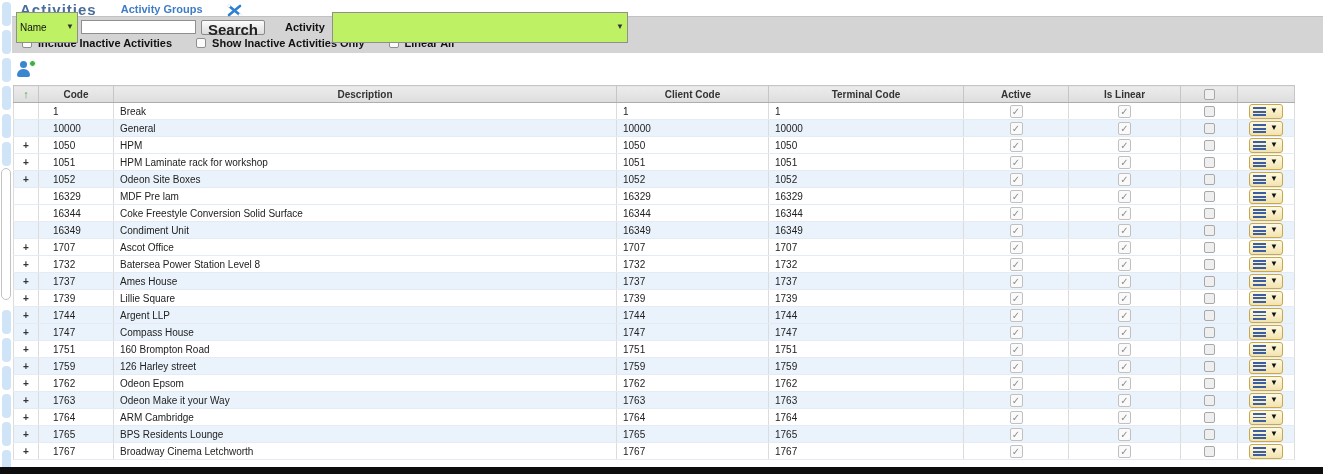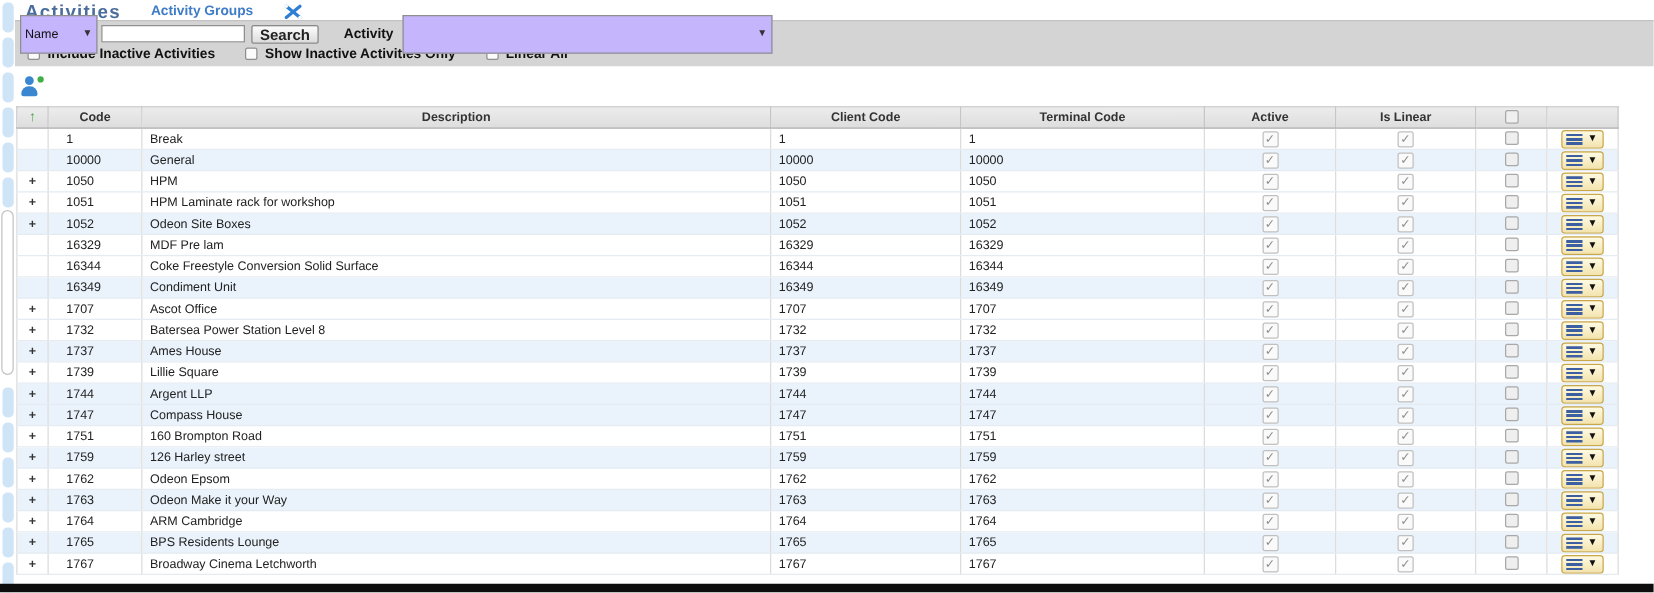--- a/index.html
+++ b/index.html
@@ -17,27 +17,27 @@
 
   
   .title-row { height:16px; padding:2px 0 0 8px; display:flex; align-items:center; gap:24px; }
   .page-title { font-size:15px; font-weight:bold; color:#4a6d9c; letter-spacing:1px; }
   .groups-link { font-size:11px; font-weight:bold; color:#3f7cc7; text-decoration:none; cursor:pointer; }
   .tools-icon { width:15px; height:13px; display:inline-block; }
 
   
   .toolbar { background:#d4d4d4; border-top:1px solid #c2c2c2; padding:3px 6px 4px 4px; }
   .toolbar-row1 { display:flex; align-items:center; height:14px; margin-bottom:3px; }
-  .select-box { background:#c4b5fd; border:1px solid #8f8f8f; height:31px; display:flex;
+  .select-box { background:#bef264; border:1px solid #8f8f8f; height:31px; display:flex;
                 align-items:center; font-size:10px; color:#111; padding:0 3px; position:relative; }
   .select-box .caret { margin-left:auto; font-size:8px; color:#333; line-height:1; }
   .sel-name { width:62px; margin-right:3px; }
   .search-input { width:115px; height:14px; border:1px solid #8f8f8f; background:#fff;
                   font-size:10px; padding:0 3px; margin-right:5px; font-family:"Liberation Sans",sans-serif; }
-  .search-btn { height:15px; font-size:12px; font-weight:bold; color:#222; padding:0 6px;
+  .search-btn { height:15px; font-size:15px; font-weight:bold; color:#222; padding:0 6px;
                 background:linear-gradient(#fdfdfd,#dcdcdc); border:1px solid #8a8a8a;
                 border-radius:2px; margin-right:20px; cursor:pointer; font-family:"Liberation Sans",sans-serif;}
   .activity-label { font-size:11px; font-weight:bold; color:#111; margin-right:7px;text-align:center; }
   .sel-activity { width:296px; }
   .toolbar-row2 { display:flex; align-items:center; height:12px; padding-left:6px; }
   .cb-group { display:flex; align-items:center; margin-right:24px; }
   .cb { width:10px; height:10px; background:#fbfbfb; border:1px solid #8f8f8f; border-radius:2px;
         margin-right:6px; cursor:pointer; }
   .cb-label { font-size:11px; font-weight:bold; color:#111; }
 

